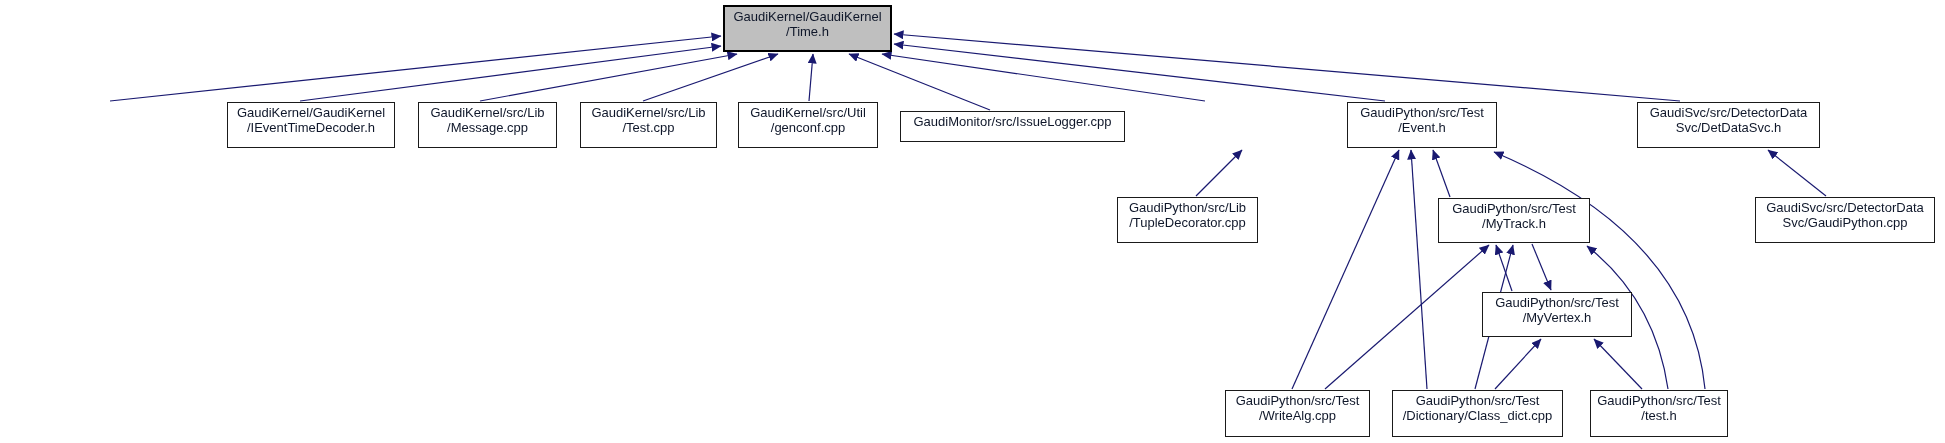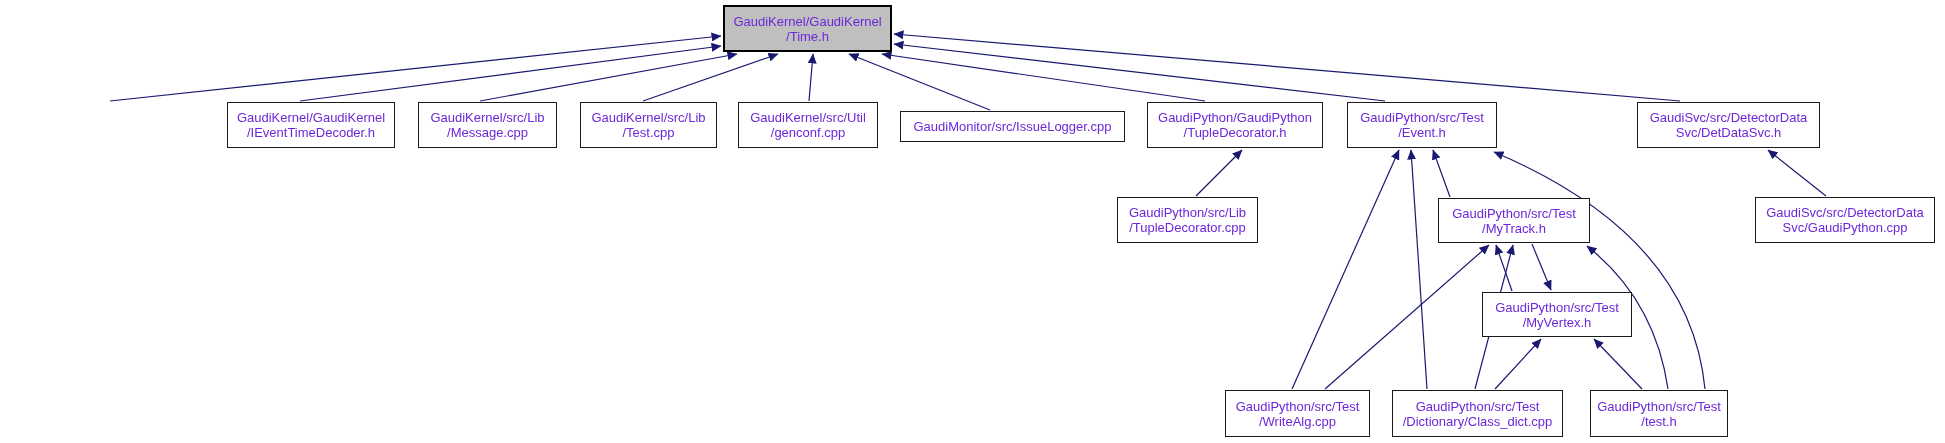--- a/index.html
+++ b/index.html
@@ -14,27 +14,26 @@
   svg.edges{
     position:absolute;
     left:0;top:0;
     width:1945px;height:443px;
   }
   .node{
     position:absolute;
     box-sizing:border-box;
     background:#ffffff;
     border:1px solid #1a1a1a;
-    color:#6d28d9;
+    color:#0f172a;
     font-size:13px;
     line-height:15px;
     text-align:center;
     display:flex;
     flex-direction:column;
-    justify-content:center;
     padding:2px 4px;
     white-space:nowrap;
     cursor:pointer;
   }
   .node span{display:block;}
   .node.highlight{
     background:#bfbfbf;
     border:2px solid #000000;
   }
 </style>
@@ -96,24 +95,20 @@
 
   <div class="node" style="left:900px;top:111px;width:225px;height:31px;">
     <span>GaudiMonitor/src/IssueLogger.cpp</span>
   </div>
 
   <div class="node" style="left:738px;top:102px;width:140px;height:46px;">
     <span>GaudiKernel/src/Util</span>
     <span>/genconf.cpp</span>
   </div>
 
-  <div class="node" style="left:1147px;top:102px;width:176px;height:46px;">
-    <span>GaudiPython/GaudiPython</span>
-    <span>/TupleDecorator.h</span>
-  </div>
 
   <div class="node" style="left:1347px;top:102px;width:150px;height:46px;">
     <span>GaudiPython/src/Test</span>
     <span>/Event.h</span>
   </div>
 
   <div class="node" style="left:1637px;top:102px;width:183px;height:46px;">
     <span>GaudiSvc/src/DetectorData</span>
     <span>Svc/DetDataSvc.h</span>
   </div>

